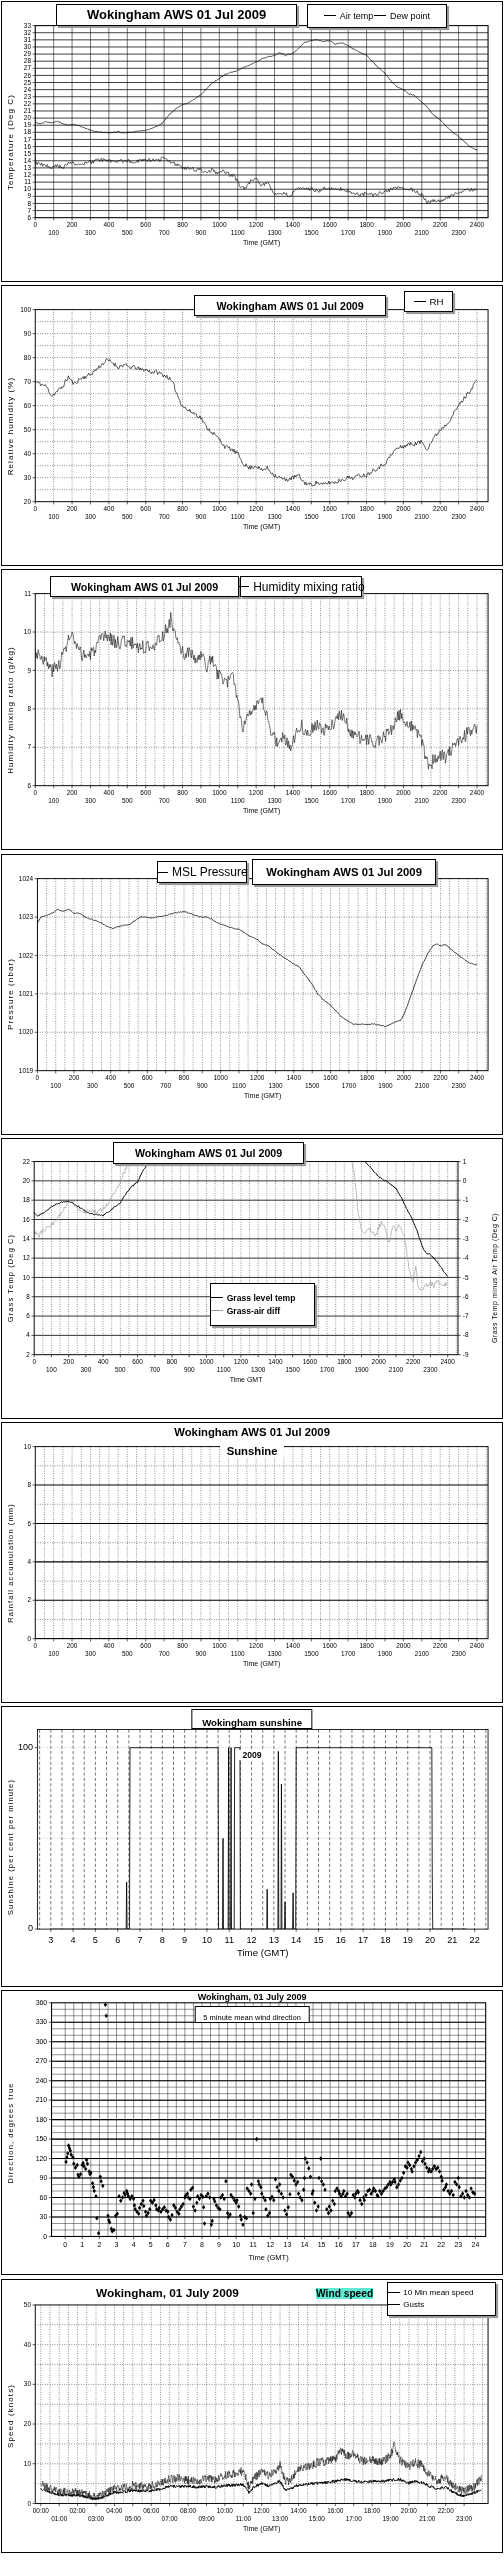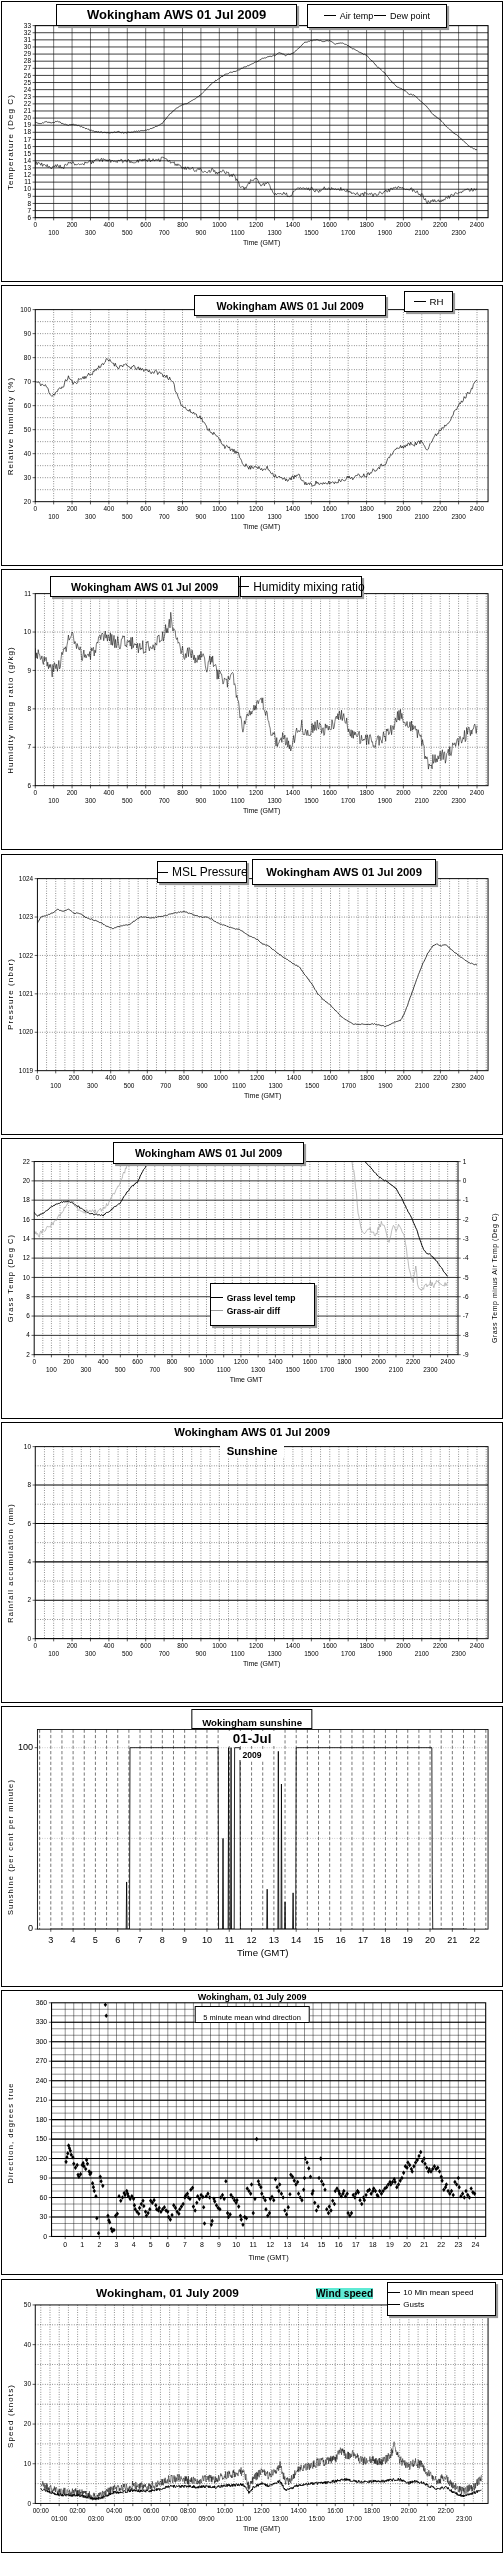--- a/index.html
+++ b/index.html
@@ -1030,21 +1030,20 @@
         <text x="881.049504950495" y="440" font-size="17" text-anchor="middle" fill="#000">22</text>
         <line x1="61" x2="66" y1="414" y2="414" stroke="#000" stroke-width="1.2"></line>
         <text x="58" y="418" font-size="17" text-anchor="end" fill="#000">0</text>
         <line x1="61" x2="66" y1="75.81818181818181" y2="75.81818181818181" stroke="#000" stroke-width="1.2"></line>
         <text x="58" y="79.81818181818181" font-size="17" text-anchor="end" fill="#000">100</text>
         <text x="486" y="464" font-size="18" text-anchor="middle" fill="#000">Time (GMT)</text>
       </svg>
     <div class="cbox" style="top:2.1px;height:18px;padding:0 9.7px;font-size:9.7px">
       <span>Wokingham sunshine</span>
     </div>
-    <div class="plain" style="top:23.6px;font-size:13.4px"><span>01-Jul</span></div>
     <div class="plain" style="top:43px;font-size:8.6px"><span>2009</span></div>
   </div>
 
   <div class="panel" style="height:283px">
     <div class="ylab" style="font-size:7.5px">Direction, degrees true</div>
     <svg width="500" height="283" viewBox="0 0 932 528">
         <defs>
           <clipPath id="clip7">
             <rect x="92" y="22" width="810" height="436"></rect>
           </clipPath>

